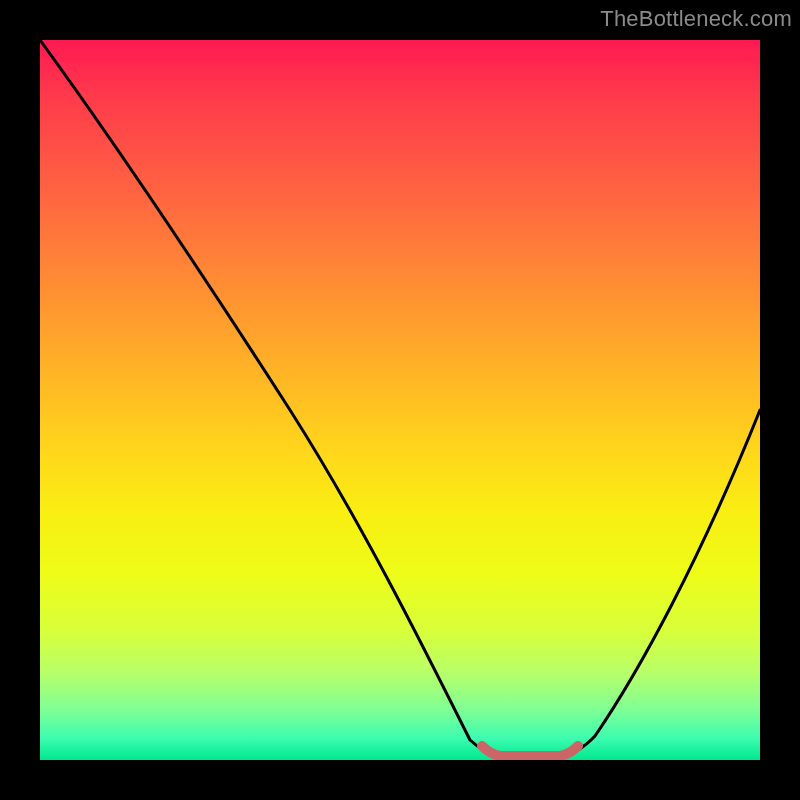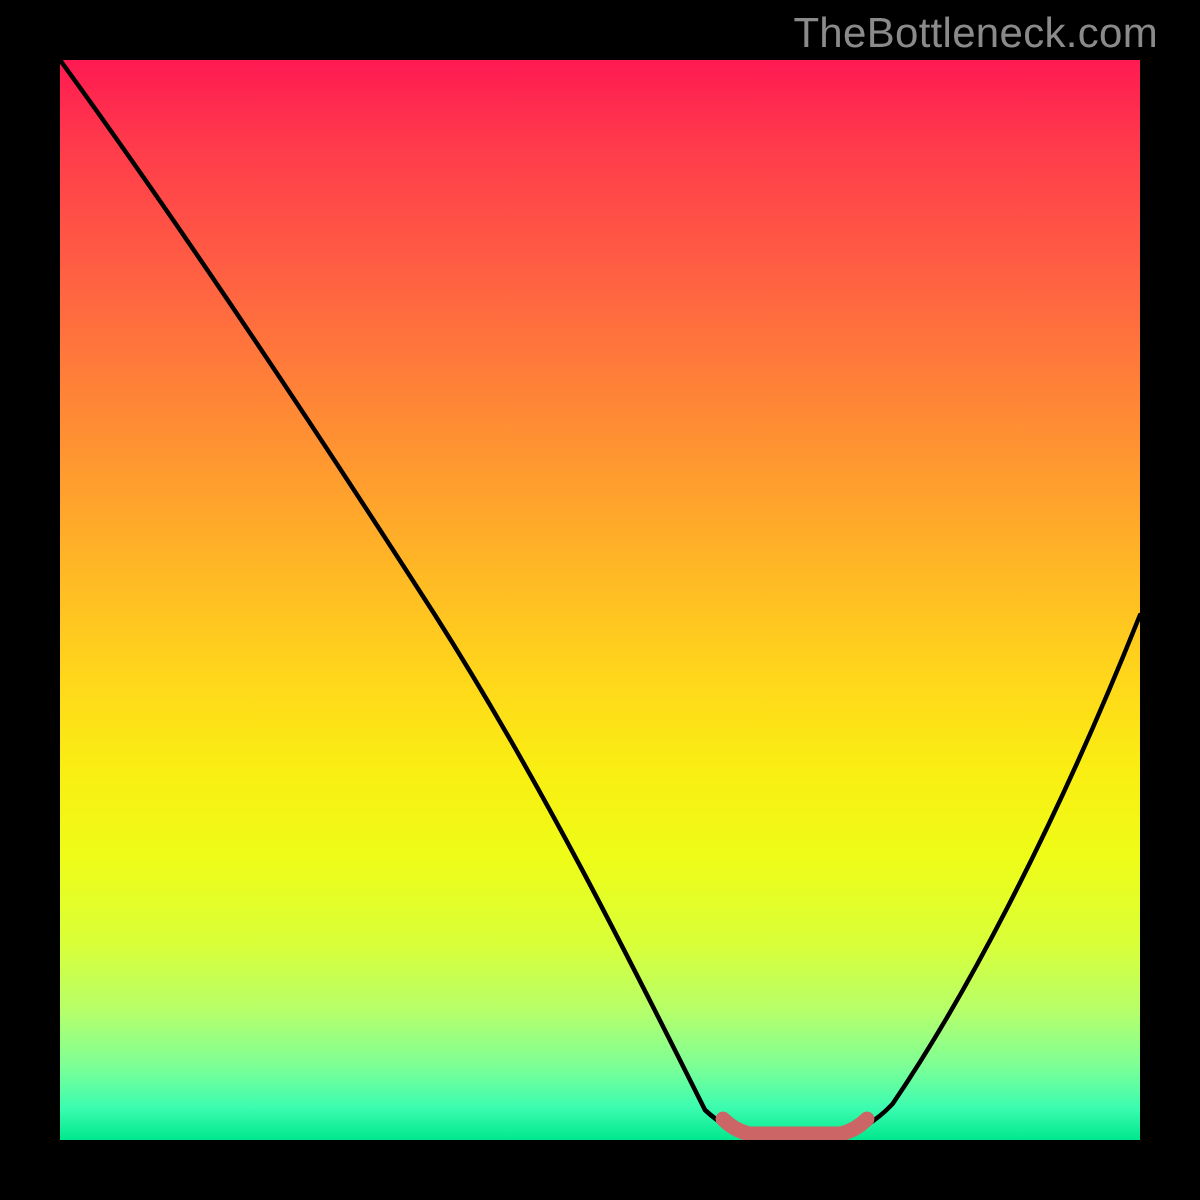--- a/index.html
+++ b/index.html
@@ -53,23 +53,23 @@
   .curve-svg {
     position: absolute;
     left: 0;
     top: 0;
     width: 720px;
     height: 720px;
   }
   .watermark {
     position: absolute;
     top: 6px;
-    right: 28px;
+    right: 8px;
     font-family: Arial, Helvetica, sans-serif;
-    font-size: 28px;
+    font-size: 22px;
     color: #8a8a8a;
     letter-spacing: 0.2px;
     user-select: none;
   }
 </style>
 </head>
 <body>
 
 <div class="frame">
 

